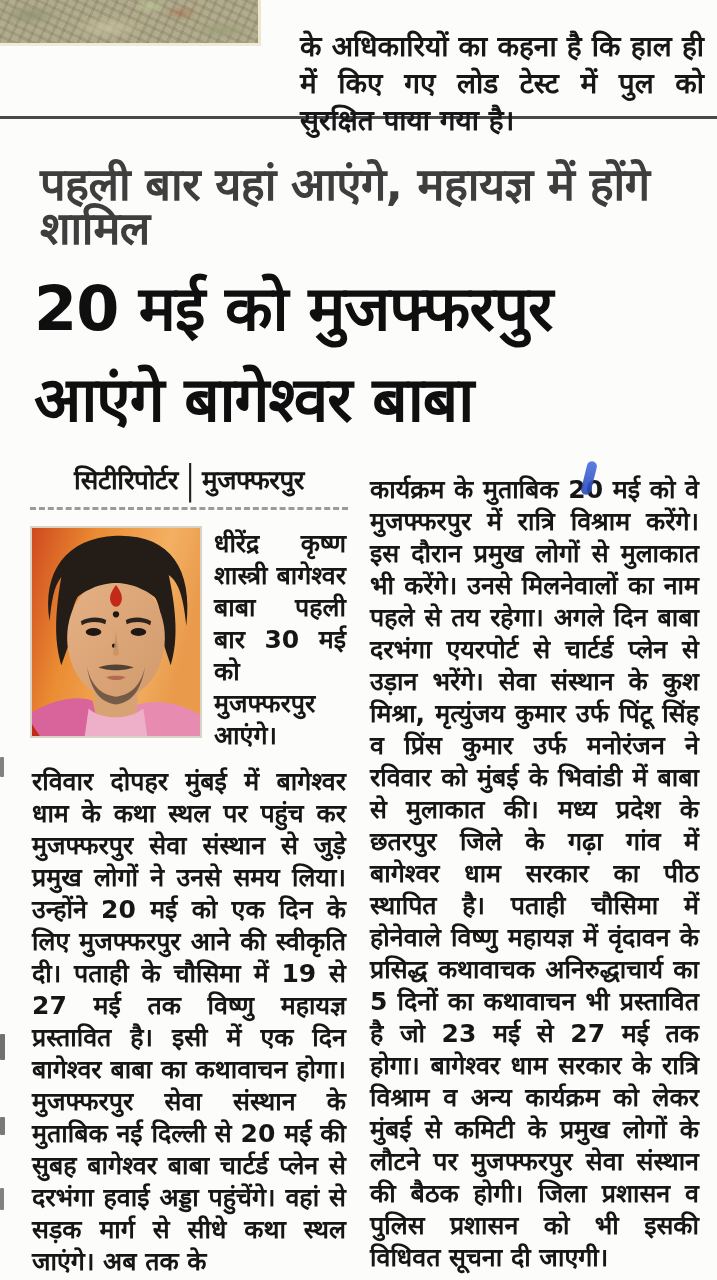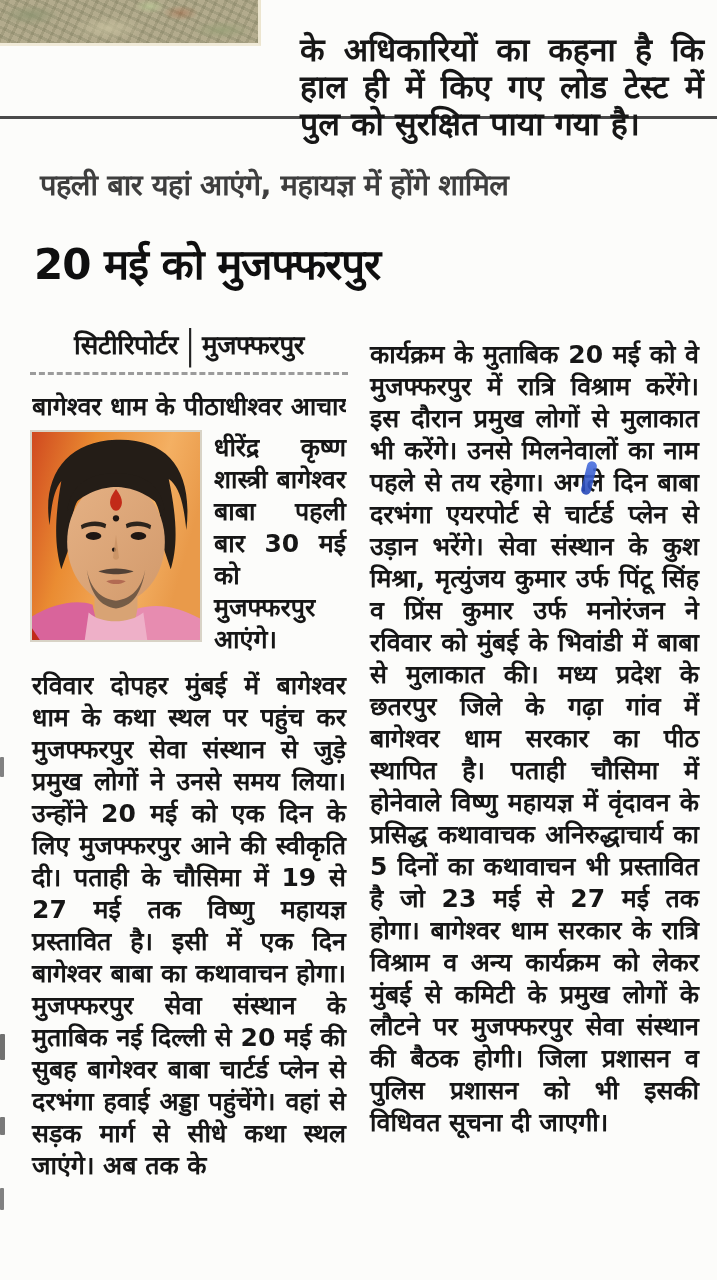--- a/index.html
+++ b/index.html
@@ -24,33 +24,33 @@
       radial-gradient(ellipse 26px 12px at 58% 15%, rgba(186,199,150,.8), transparent 60%),
       radial-gradient(ellipse 30px 13px at 70% 30%, rgba(165,95,62,.45), transparent 60%),
       radial-gradient(ellipse 50px 15px at 86% 70%, rgba(153,160,120,.85), transparent 60%),
       repeating-linear-gradient(115deg, transparent 0 6px, rgba(90,92,60,.18) 6px 9px),
       repeating-linear-gradient(25deg, transparent 0 5px, rgba(70,80,50,.15) 5px 8px);
     border-right:3px solid #ece5cf;
     border-bottom:3px solid #f0ead8;
   }
   .top-text{
     position:absolute;left:300px;top:0;width:404px;
-    font-size:32px;line-height:37px;font-weight:700;
+    font-size:28px;line-height:37px;font-weight:700;
     text-align:justify;color:#171717;
   }
 
   
   .kicker{
     margin:44px 20px 0 40px;
-    font-size:29px;line-height:44px;font-weight:800;
+    font-size:45px;line-height:44px;font-weight:800;
     letter-spacing:-0.5px;color:#3e3e3e;
   }
   .headline{
     margin:12px 14px 0 34px;
-    font-size:42px;line-height:91px;font-weight:900;
+    font-size:62px;line-height:91px;font-weight:900;
     letter-spacing:-1px;color:#0f0f0f;
   }
   .headline .hl{display:block;}
 
   
   .columns{
     display:flex;gap:20px;
     margin-top:14px;
     padding:0 16px 0 30px;
   }
@@ -110,33 +110,33 @@
 
   <div class="top-strip">
     <div class="photo-fragment"></div>
     <p class="top-text">के अधिकारियों का कहना है कि हाल ही में किए गए लोड टेस्ट में पुल को सुरक्षित पाया गया है।</p>
   </div>
 
   <div class="kicker">पहली बार यहां आएंगे, महायज्ञ में होंगे शामिल</div>
 
   <h1 class="headline">
     <span class="hl">20 मई को मुजफ्फरपुर</span>
+    <span class="hl">आएंगे बागेश्वर बाबा</span>
   </h1>
 
   <div class="columns">
 
     <div class="col-left">
       <div class="byline">
         <span>सिटीरिपोर्टर</span>
         <span class="sep">|</span>
         <span>मुजफ्फरपुर</span>
       </div>
       <hr class="dotted-rule">
 
-      <p class="body-text lead-line">बागेश्वर धाम के पीठाधीश्वर आचार्य</p>
 
       <div class="photo-row">
         <div class="portrait">
           <svg viewBox="0 0 172 212" preserveAspectRatio="none">
             <defs>
               <linearGradient id="bgGrad" x1="0" y1="0" x2="1" y2="0.35">
                 <stop offset="0" stop-color="#d0491f"></stop>
                 <stop offset="0.35" stop-color="#ea8c32"></stop>
                 <stop offset="0.75" stop-color="#f4b063"></stop>
                 <stop offset="1" stop-color="#e99a4a"></stop>

